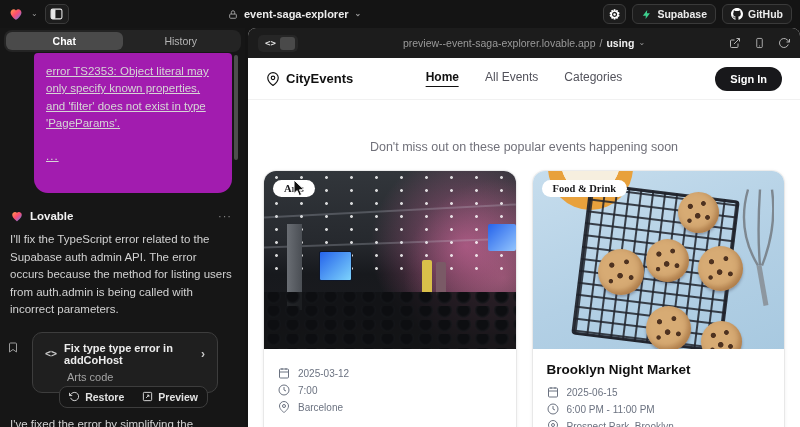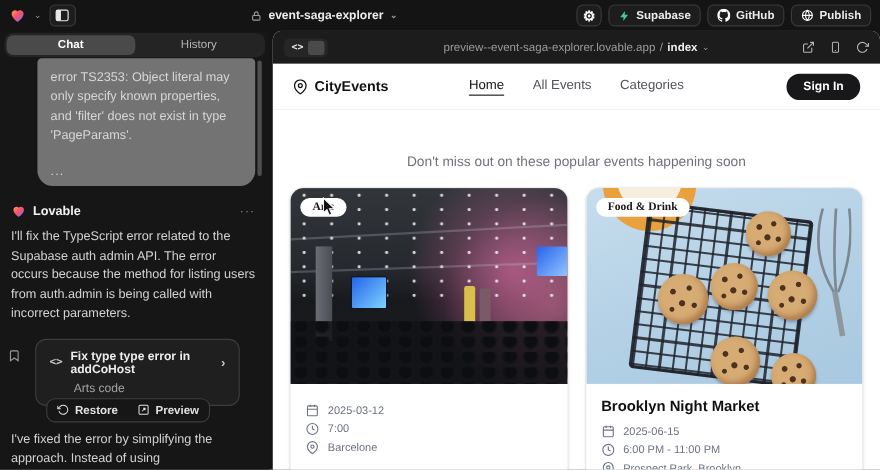--- a/index.html
+++ b/index.html
@@ -29,36 +29,36 @@
 
   
   .main { display:flex; height:399px; }
 
   
   .chat-panel { width:245px; flex:none; position:relative; overflow:hidden; background:#161616; }
   .tabs { display:flex; margin:2px 4px 0; background:#242424; border-radius:8px; padding:2px; position:relative; z-index:3; }
   .tab { flex:1; text-align:center; font-size:10.5px; color:#b5b5b5; padding:3px 0; border-radius:6px; cursor:default; }
   .tab.active { background:#4a4a4a; color:#fff; font-weight:700; }
   .chat-scroll { padding:0 13px 0 10px; position:relative; }
-  .user-bubble { margin-left:24px; margin-top:1px; background:#737373; border-radius:4px 4px 14px 14px;
-    padding:10px 12px 4px; color:#d6d6d6; font-size:11.5px; line-height:1.5; }
+  .user-bubble { margin-left:24px; margin-top:1px; background:#a21caf; border-radius:4px 4px 14px 14px;
+    padding:10px 12px 28px; color:#d6d6d6; font-size:11.5px; line-height:1.5;text-decoration:underline; }
   .bubble-ellipsis { margin-top:16px; letter-spacing:1px; }
   .assistant-header { display:flex; align-items:center; gap:6px; margin-top:16px; }
   .assistant-name { color:#f2f2f2; font-size:11.5px; font-weight:700; }
   .assistant-menu { margin-left:auto; color:#8a8a8a; font-size:11px; letter-spacing:1px; }
   .msg { color:#d2d2d2; font-size:11.5px; line-height:1.52; margin-top:8px; }
   .tool-wrap { position:relative; margin-top:13px; }
   .bookmark-ic { position:absolute; left:-3px; top:9px; color:#9a9a9a; }
   .tool-card { margin-left:22px; margin-right:14px; border:1px solid #3d3d3d; background:#1f1f1f;
     border-radius:10px; padding:9px 12px; }
   .tool-row1 { display:flex; align-items:center; gap:7px; color:#ececec; font-size:11px; font-weight:600; }
   .tool-code-glyph { color:#c9c9c9; font-family:"DejaVu Sans Mono",monospace; font-size:10px; font-weight:700; }
   .tool-chev { margin-left:auto; color:#c9c9c9; font-size:12px; }
   .tool-row2 { margin-top:5px; margin-left:22px; color:#a3a3a3; font-size:11px; }
-  .actions-row { display:flex; justify-content:flex-end; margin:-7px 41px 0 0; position:relative; z-index:2; }
+  .actions-row { display:flex; justify-content:flex-end; margin:-7px 24px 0 0; position:relative; z-index:2; }
   .action-pill { display:flex; align-items:center; background:#161616; border:1px solid #3d3d3d; border-radius:8px; }
   .pill-btn { display:flex; align-items:center; gap:5px; padding:4px 9px; color:#e2e2e2; font-size:10.5px; font-weight:600; }
   .pill-btn + .pill-btn { border-left:1px solid #303030; }
   .scroll-thumb { position:absolute; right:7px; top:27px; width:4px; height:105px; background:#4e4e4e; border-radius:2px; }
 
   
   .preview-pane { flex:1; margin-left:3px; display:flex; flex-direction:column;
     border-radius:8px 8px 0 0; overflow:hidden; background:#fff; }
   .preview-topbar { height:30px; flex:none; background:#1c1c1c; display:flex; align-items:center; padding:0 10px; position:relative; }
   .code-toggle { display:flex; align-items:center; gap:4px; background:#262626; border-radius:5px; padding:2px 3px 2px 7px; }
@@ -68,21 +68,21 @@
     font-size:10.5px; color:#9a9a9a; white-space:nowrap; }
   .url-bar .page { color:#f0f0f0; font-weight:600; }
   .preview-actions { margin-left:auto; display:flex; align-items:center; gap:13px; color:#b5b5b5; }
 
   
   .site { flex:1; background:#fff; position:relative; overflow:hidden; }
   .site-header { height:42px; display:flex; align-items:center; padding:0 18px; border-bottom:1px solid #f1f1f1; position:relative; }
   .brand { display:flex; align-items:center; gap:6px; font-weight:700; font-size:13px; color:#111; }
   .site-nav { position:absolute; left:50%; transform:translateX(-50%); display:flex; gap:26px; font-size:12px; color:#52525b; }
   .nav-item { padding-bottom:2px; cursor:default; }
-  .nav-item.active { color:#111; font-weight:400; border-bottom:1.5px solid #111; }
+  .nav-item.active { color:#111; font-weight:700; border-bottom:1.5px solid #111; }
   .signin-btn { margin-left:auto; background:#18181b; color:#fff; font-size:11px; font-weight:600;
     border-radius:999px; padding:6px 15px; border:none; }
   .hero { text-align:center; margin-top:40px; }
   .hero-title { font-size:20px; color:#0f0f10; font-weight:700; }
   .hero-sub { margin-top:11px; color:#71717a; font-size:12.5px;text-align:center; }
   .cards { display:flex; gap:17px; padding:17px 16px 0; }
   .card { flex:1; border-radius:12px; overflow:hidden; background:#fff;
     box-shadow:0 1px 4px rgba(0,0,0,.10), 0 0 0 1px rgba(0,0,0,.05); }
   .card-img { height:178px; position:relative; overflow:hidden;font-family:Liberation Serif, serif; }
   .badge { position:absolute; top:9px; left:9px; z-index:5; background:#fff; border-radius:999px;
@@ -193,30 +193,20 @@
       <span>Supabase</span>
     </button>
     <button class="tb-btn">
       <span>
         <svg width="12" height="12" viewBox="0 0 16 16">
             <path fill="#fff" d="M8 0C3.58 0 0 3.58 0 8c0 3.54 2.29 6.53 5.47 7.59.4.07.55-.17.55-.38 0-.19-.01-.82-.01-1.49-2.01.37-2.53-.49-2.69-.94-.09-.23-.48-.94-.82-1.13-.28-.15-.68-.52-.01-.53.63-.01 1.08.58 1.23.82.72 1.21 1.87.87 2.33.66.07-.52.28-.87.51-1.07-1.78-.2-3.64-.89-3.64-3.95 0-.87.31-1.59.82-2.15-.08-.2-.36-1.02.08-2.12 0 0 .67-.21 2.2.82.64-.18 1.32-.27 2-.27s1.36.09 2 .27c1.53-1.04 2.2-.82 2.2-.82.44 1.1.16 1.92.08 2.12.51.56.82 1.27.82 2.15 0 3.07-1.87 3.75-3.65 3.95.29.25.54.73.54 1.48 0 1.07-.01 1.93-.01 2.2 0 .21.15.46.55.38A8.01 8.01 0 0 0 16 8c0-4.42-3.58-8-8-8z"></path>
           </svg>
       </span>
       <span>GitHub</span>
     </button>
-    <button class="tb-btn">
-      <span>
-        <svg width="12" height="12" viewBox="0 0 24 24" fill="none" stroke="#fff" stroke-width="2">
-          <circle cx="12" cy="12" r="9"></circle>
-            <line x1="3" y1="12" x2="21" y2="12"></line>
-          <path d="M12 3a14 14 0 0 1 3.5 9A14 14 0 0 1 12 21a14 14 0 0 1-3.5-9A14 14 0 0 1 12 3z"></path>
-        </svg>
-      </span>
-      <span>Publish</span>
-    </button>
   </div>
 </div>
 
 <div class="main">
 
   <div class="chat-panel">
     <div class="tabs">
       <div class="tab active">Chat</div>
       <div class="tab">History</div>
     </div>
@@ -285,21 +275,21 @@
 
   <div class="preview-pane">
     <div class="preview-topbar">
       <div class="code-toggle">
         <span class="glyph">&lt;&gt;</span>
         <span class="knob"></span>
       </div>
       <div class="url-bar">
         <span>preview--event-saga-explorer.lovable.app</span>
         <span>/</span>
-        <span class="page">index</span>
+        <span class="page">using</span>
         <span class="chev">⌄</span>
       </div>
       <div class="preview-actions">
         <span>
           <svg width="12" height="12" viewBox="0 0 24 24" fill="none" stroke="currentColor" stroke-width="2">
             <path d="M18 13v6a2 2 0 0 1-2 2H5a2 2 0 0 1-2-2V8a2 2 0 0 1 2-2h6"></path>
               <polyline points="15 3 21 3 21 9"></polyline>
               <line x1="10" y1="14" x2="21" y2="3"></line>
           </svg>
         </span>

